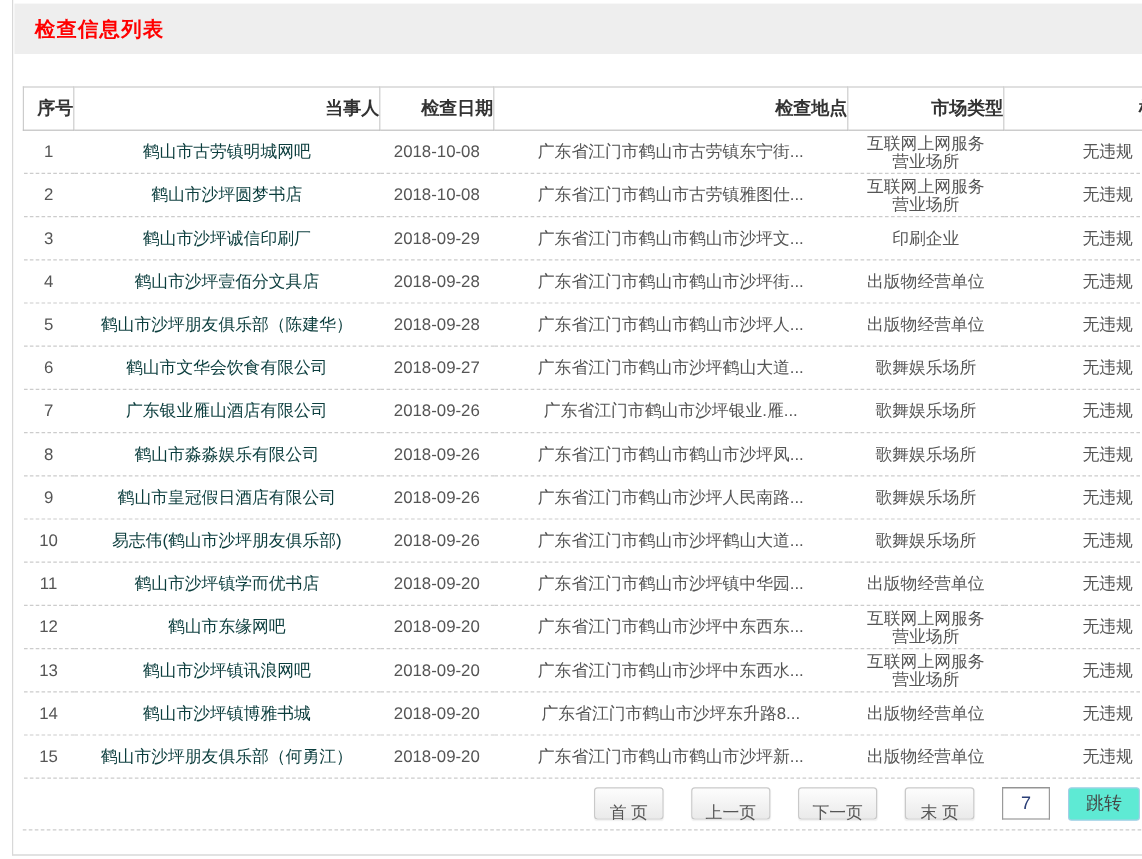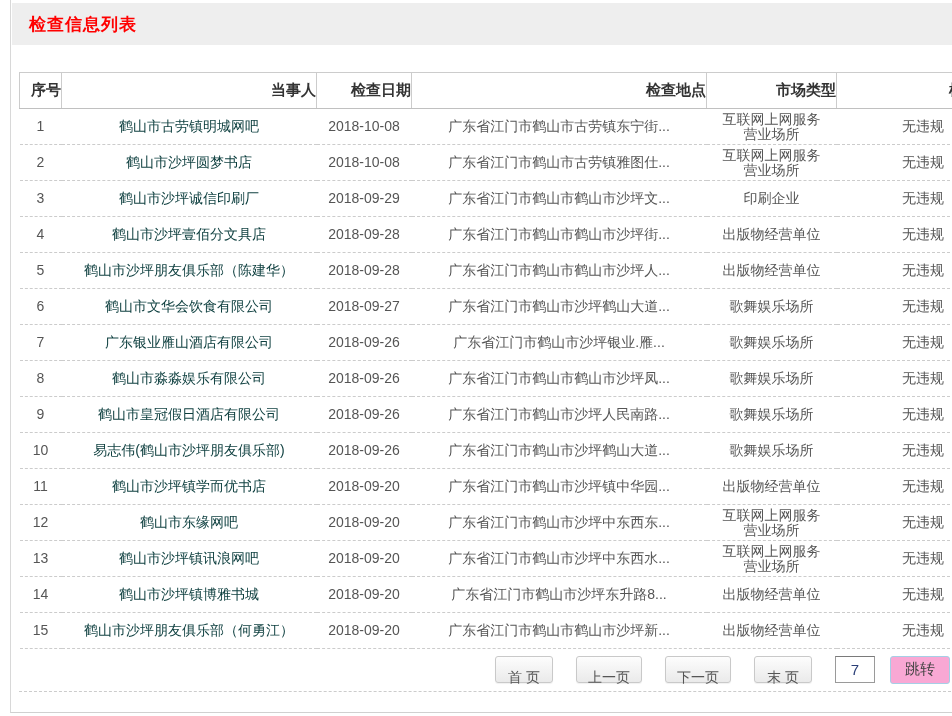--- a/index.html
+++ b/index.html
@@ -108,21 +108,21 @@
     text-align: center;
     font-size: 15px;
     color: #2b3f77;
     font-family: inherit;
   }
   .pg-jump {
     width: 60px;
     height: 28px;
     border: 1px solid #a5cfe6;
     border-radius: 3px;
-    background: #f9a8d4;
+    background: #5eead4;
     color: #444444;
     font-size: 15px;
     font-family: inherit;
     cursor: pointer;
     margin-left: -8px;
   }
   .pg-summary {
     color: #333333;
     margin-left: -10px;
     white-space: nowrap;

